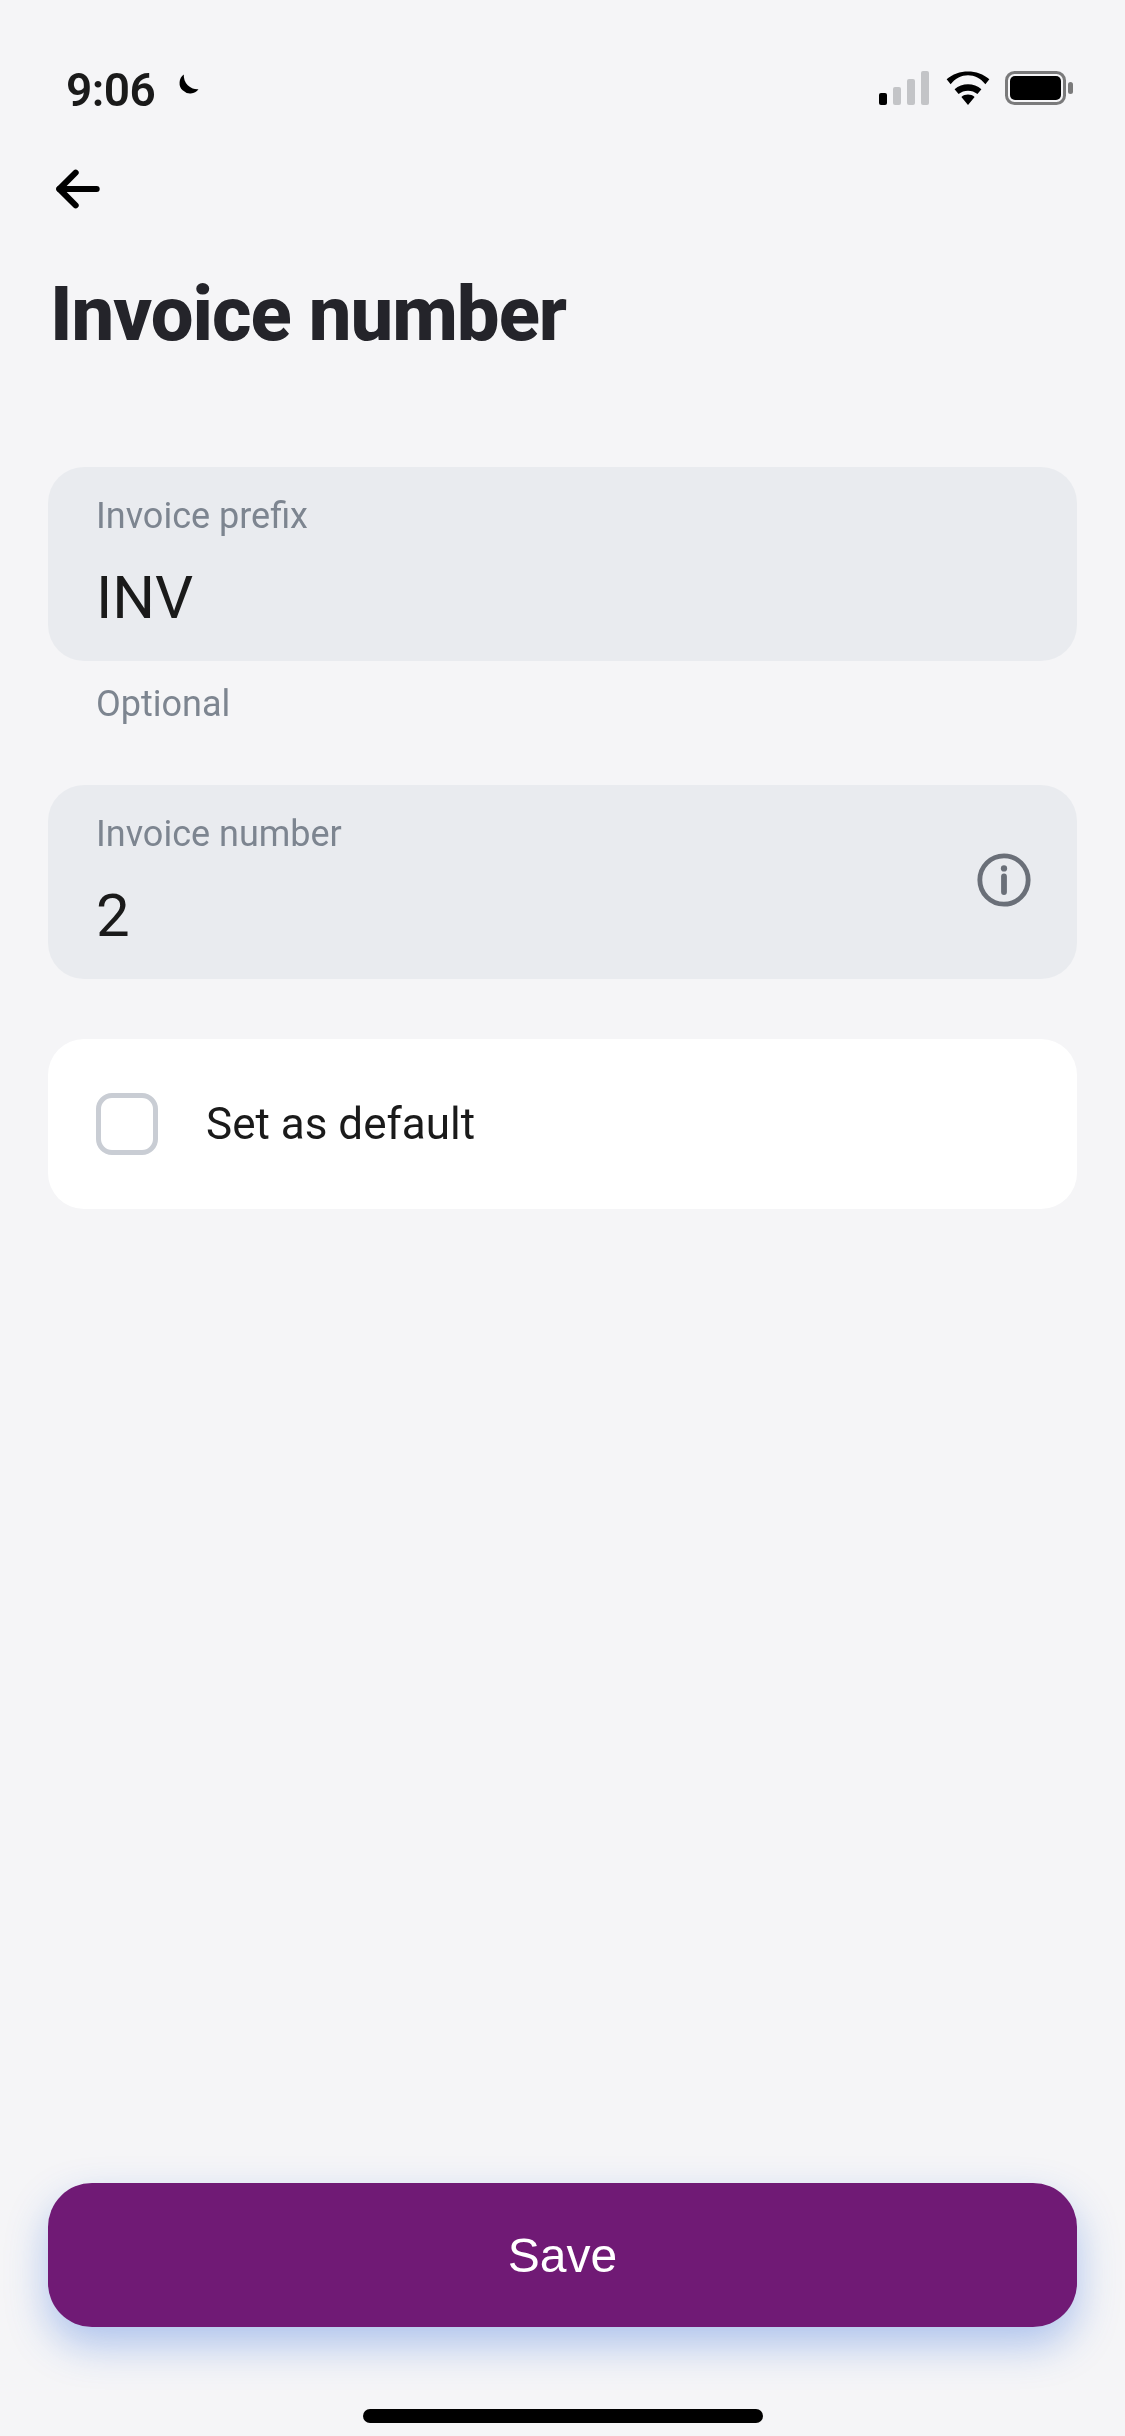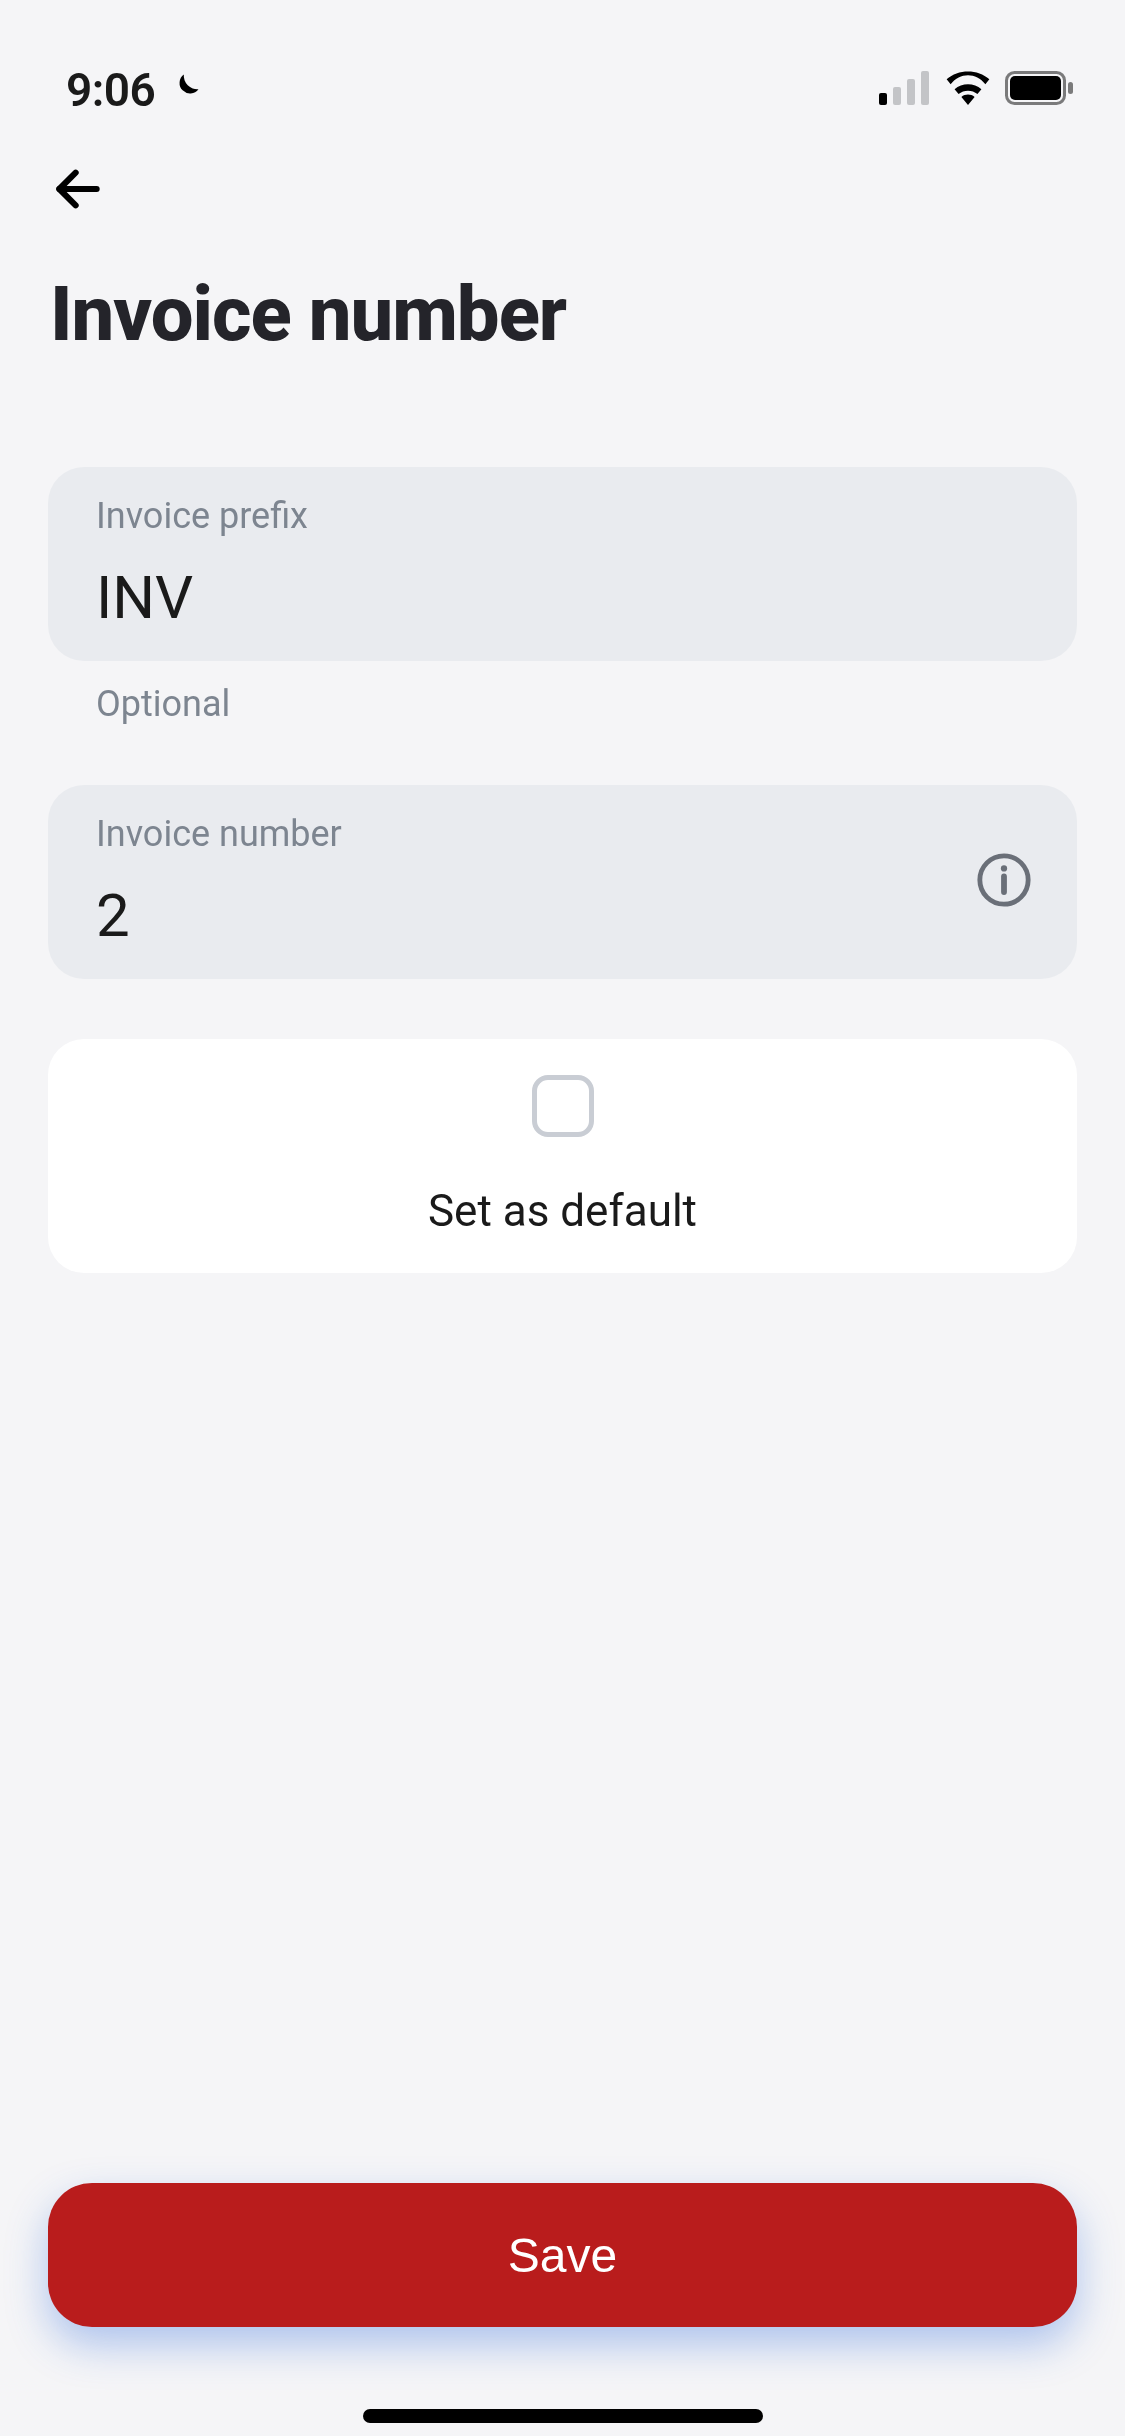--- a/index.html
+++ b/index.html
@@ -113,21 +113,20 @@
   .spacer-60 { height: 60px; }
 
   .card {
     background: #fff;
     border-radius: 36px;
     padding: 36px 48px;
     display: flex;
     align-items: center;
     gap: 48px;
     min-height: 170px;
-    flex-direction: column;
   }
   .checkbox {
     width: 62px;
     height: 62px;
     border: 5px solid #c9cdd4;
     border-radius: 16px;
     background: #fff;
     flex-shrink: 0;
   }
   .card-label {
@@ -136,21 +135,21 @@
     font-weight: 400;
   }
 
   
   .bottom-area {
     margin-top: auto;
     padding: 0 48px 120px 48px;
   }
   .save-btn {
     width: 100%;
-    background: #b91c1c;
+    background: #701a75;
     color: #fff;
     font-size: 48px;
     font-weight: 500;
     border: none;
     border-radius: 44px;
     height: 144px;
     box-shadow: 0 18px 40px rgba(42,103,219,0.35);
     cursor: pointer;
   }
 

